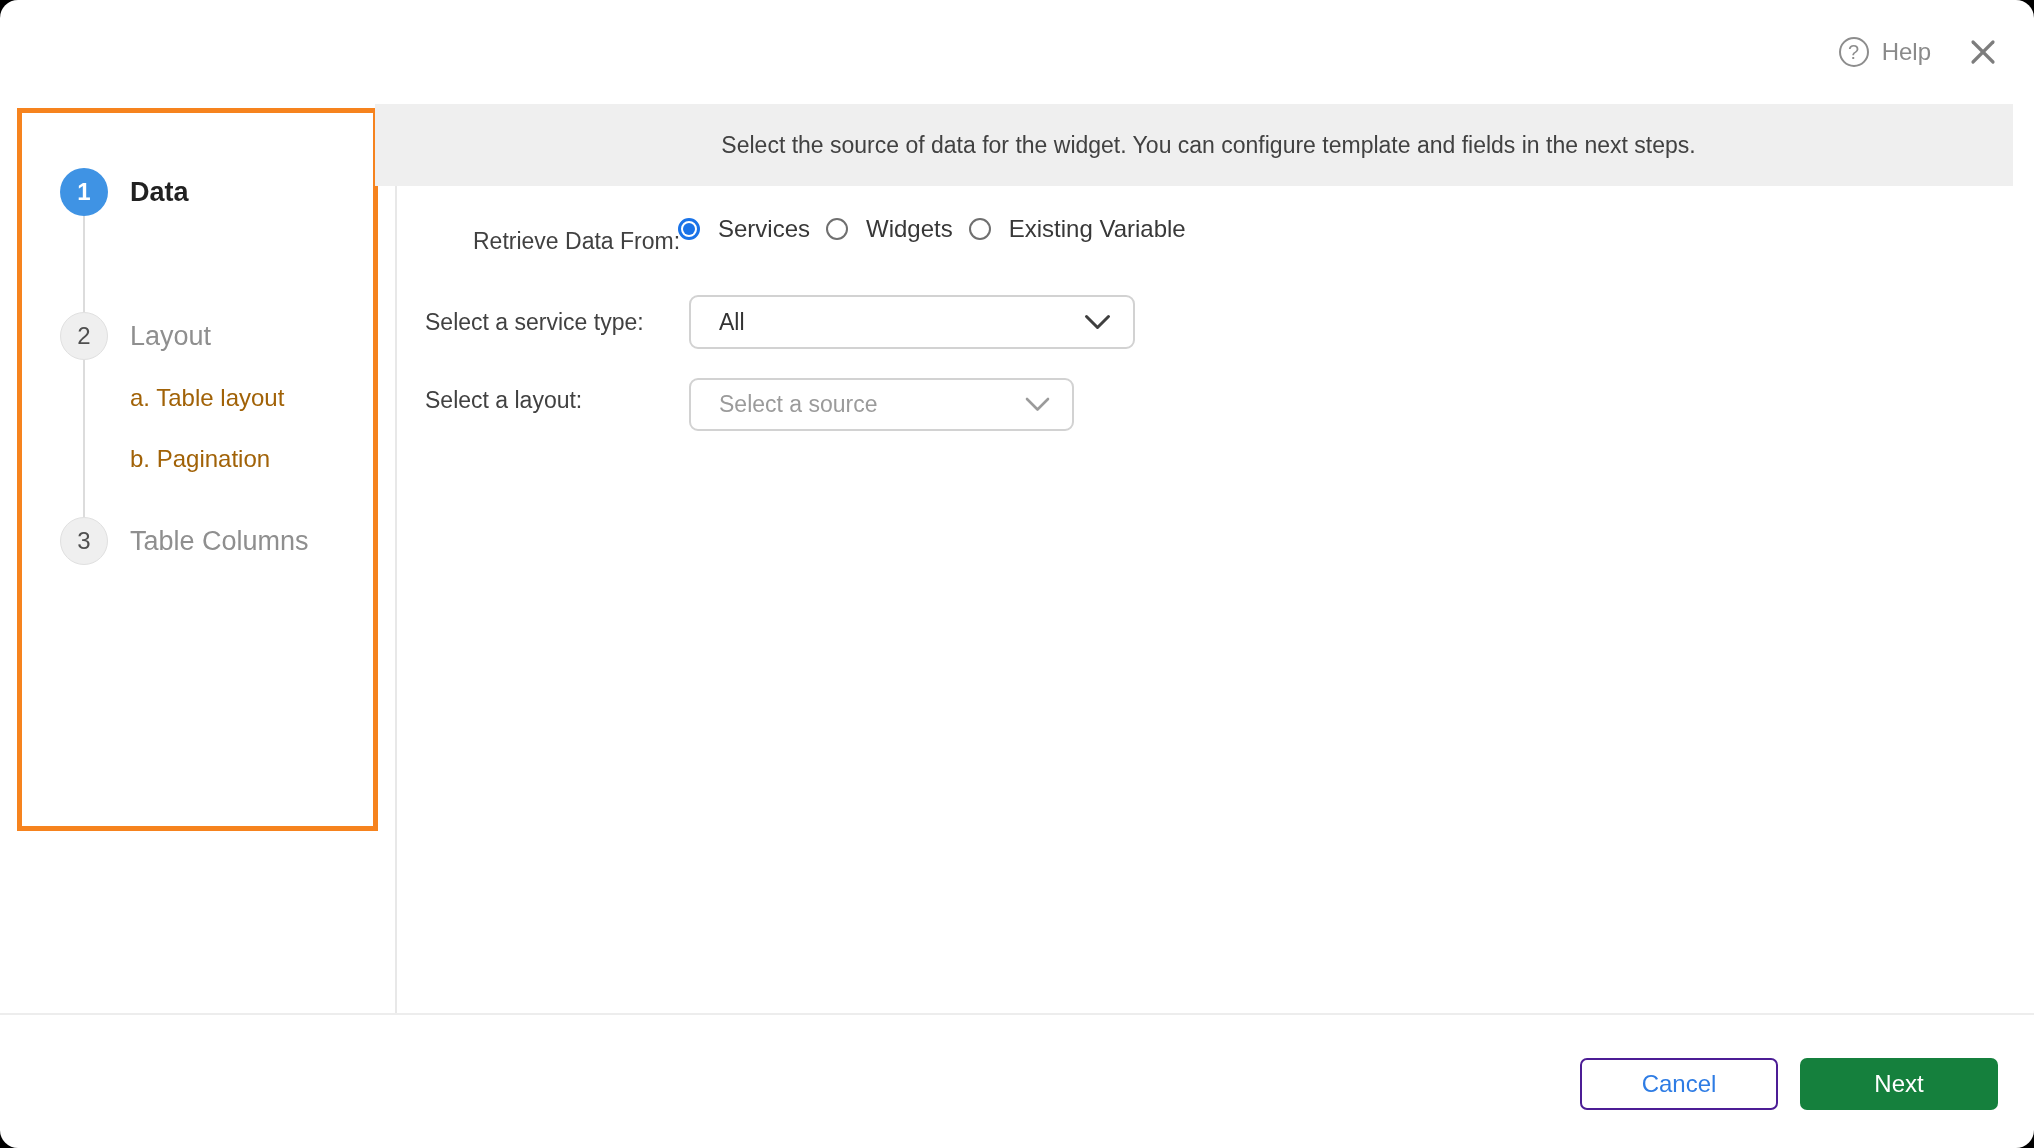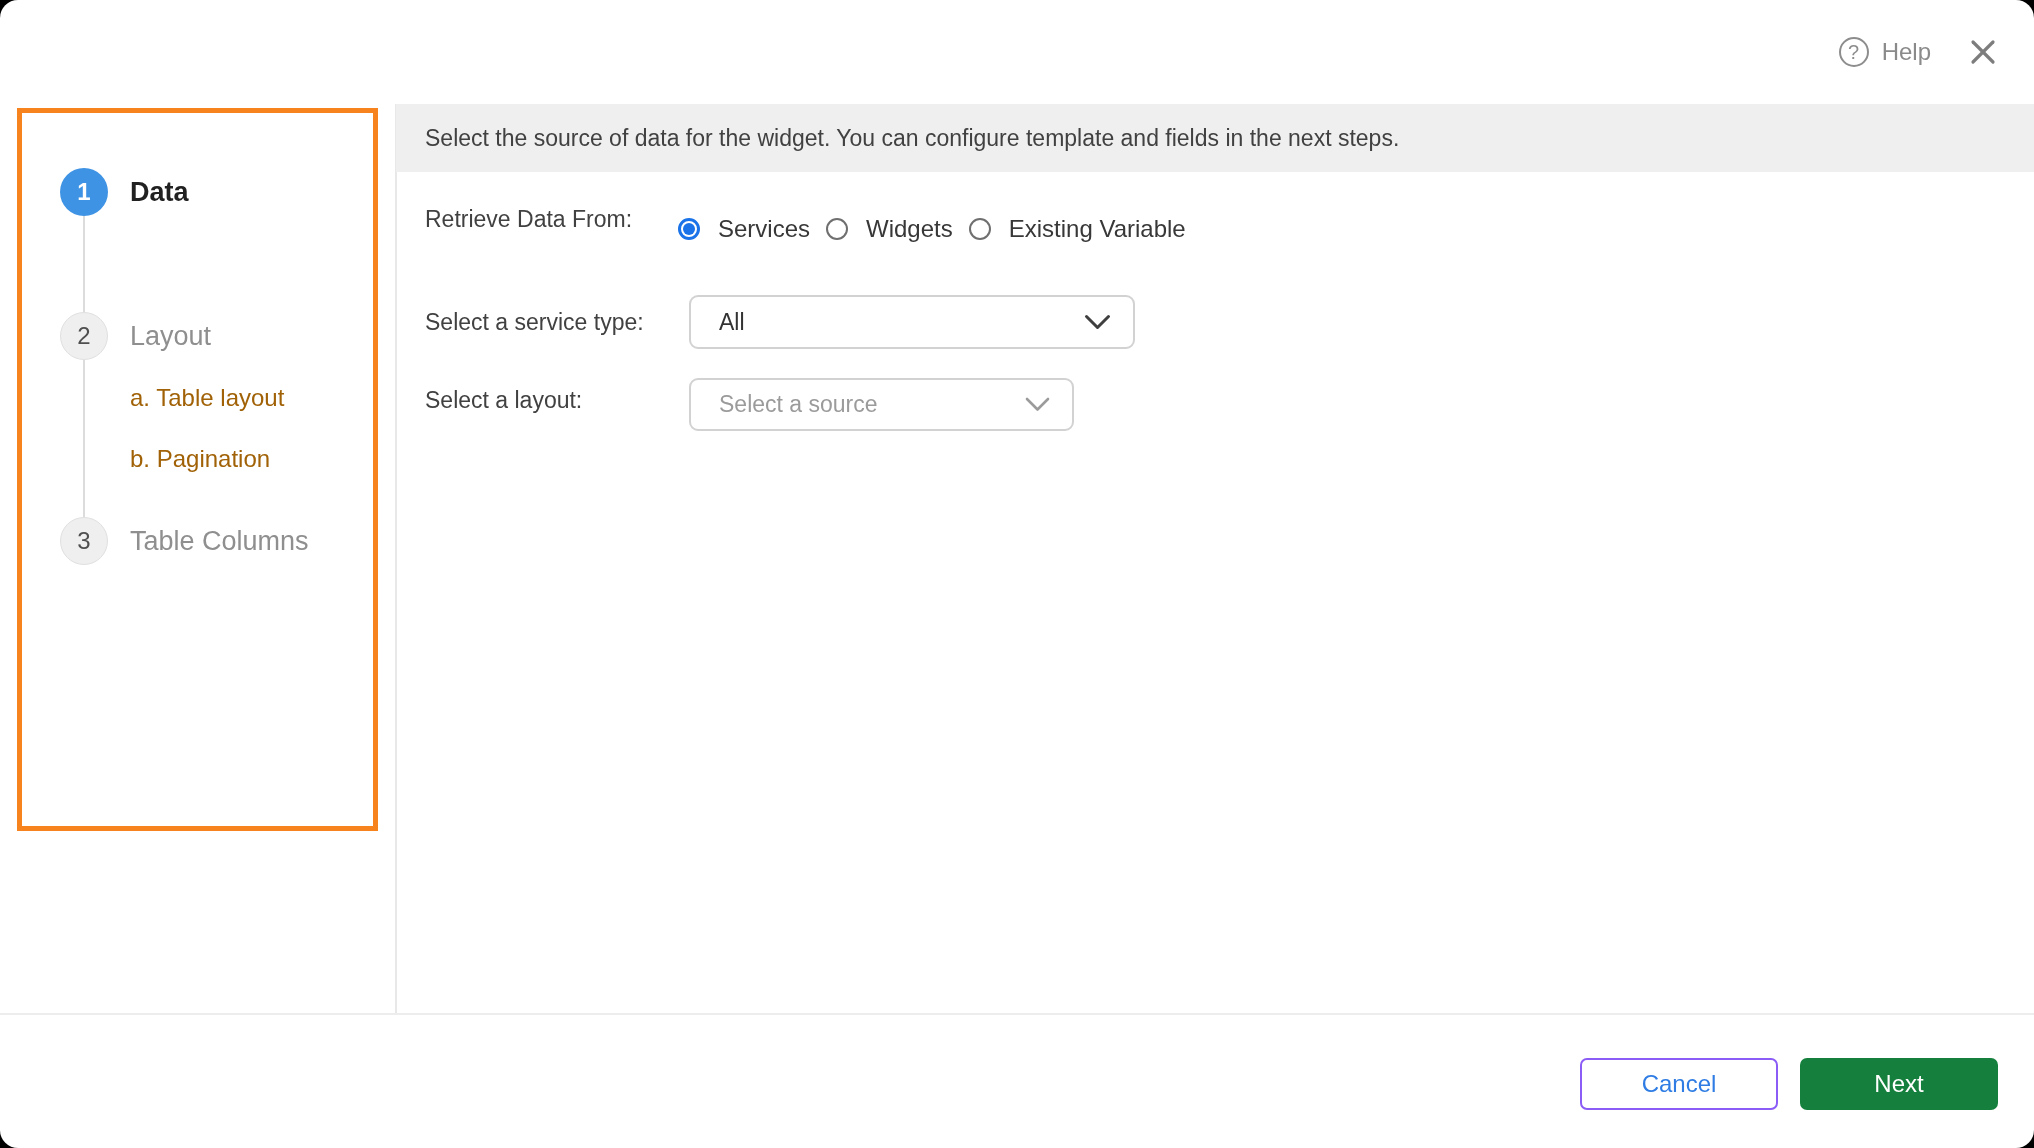--- a/index.html
+++ b/index.html
@@ -42,22 +42,22 @@
   .step-line{position:absolute;left:83px;width:2px;background:#dcdcdc;}
   .step-label{
     position:absolute;left:130px;transform:translateY(-50%);
     white-space:nowrap;cursor:pointer;
   }
   .step-label.main-active{font-size:27px;font-weight:700;color:#212121;}
   .step-label.main-inactive{font-size:27px;color:#8f8f8f;}
   .step-label.sub{font-size:24px;color:#a16207;}
   
   .banner{
-    position:absolute;left:396px;top:104px;width:1638px;height:68px;background:#efefef;
-    display:flex;align-items:center;
+    position:absolute;left:375px;top:104px;width:1638px;height:82px;background:#efefef;
+    display:flex;align-items:center;justify-content:center;
   }
   .banner-text{margin-left:29px;font-size:23px;color:#414141;}
   .form-label{
     position:absolute;left:425px;transform:translateY(-50%);
     font-size:23px;color:#414141;white-space:nowrap;
   }
   .radio-row{
     position:absolute;left:678px;top:229px;transform:translateY(-50%);
     display:flex;align-items:center;
   }
@@ -79,21 +79,21 @@
   .select-box .value{margin-left:28px;font-size:23px;color:#333333;flex:1;}
   .select-box .value.placeholder{color:#9b9b9b;}
   .select-box .chev{margin-right:22px;display:flex;align-items:center;}
   
   .footer-divider{position:absolute;left:0;top:1013px;width:2034px;height:2px;background:#ededed;}
   .btn{
     position:absolute;top:1058px;width:198px;height:52px;border-radius:7px;
     font-size:24px;display:flex;align-items:center;justify-content:center;
     box-sizing:border-box;cursor:pointer;font-family:inherit;
   }
-  .btn-cancel{left:1580px;background:#ffffff;border:2px solid #8b5cf6;color:#2e7ce4;}
+  .btn-cancel{left:1580px;background:#ffffff;border:2px solid #4c1d95;color:#2e7ce4;}
   .btn-next{left:1800px;background:#15803d;border:none;color:#ffffff;}
 </style>
 </head>
 <body>
 
 <div class="stage">
 
   <div class="hdr-right">
     <div class="help-wrap">
       <span class="help-circle">?</span>
@@ -121,21 +121,21 @@
   <div class="step-label sub" style="top:398px;">a. Table layout</div>
   <div class="step-label sub" style="top:459px;">b. Pagination</div>
 
   <div class="step-circle inactive" style="top:517px;">3</div>
   <div class="step-label main-inactive" style="top:541px;">Table Columns</div>
 
   <div class="banner">
     <span class="banner-text">Select the source of data for the widget. You can configure template and fields in the next steps.</span>
   </div>
 
-  <div class="form-label" style="top:219px;">Retrieve Data From:</div>
+  <div class="form-label" style="top:241px;margin-left:48px;">Retrieve Data From:</div>
 
   <div class="radio-row">
     <div class="radio-item on">
       <span class="radio-circle"></span>
       <span class="radio-label">Services</span>
     </div>
     <div class="radio-item">
       <span class="radio-circle"></span>
       <span class="radio-label">Widgets</span>
     </div>

